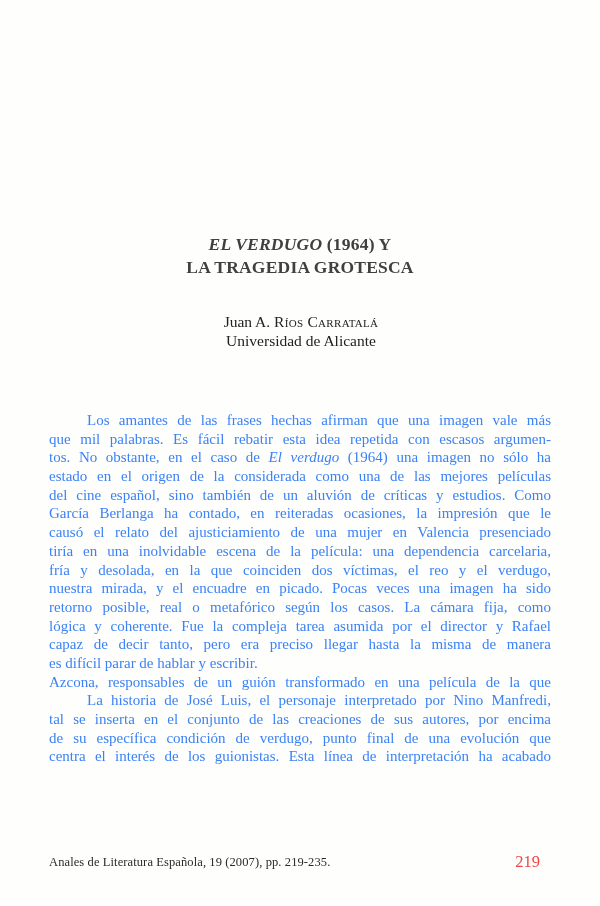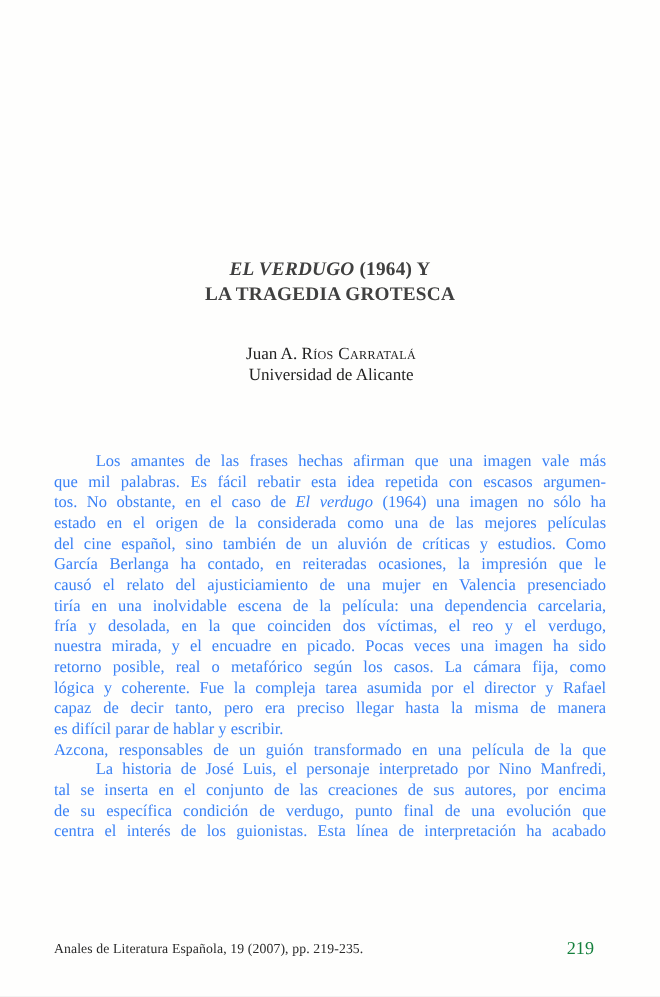--- a/index.html
+++ b/index.html
@@ -69,21 +69,21 @@
     justify-content: space-between;
     align-items: center;
   }
   .journal-ref {
     font-size: 12.5px;
     color: #2a2a2a;
     letter-spacing: 0.1px;
   }
   .page-number {
     font-size: 16.5px;
-    color: #15803d;
+    color: #ef4444;
     margin-right: 11px;
   }
 </style>
 </head>
 <body>
 
 <div class="page">
 
   <div class="title-block">
     <div>

